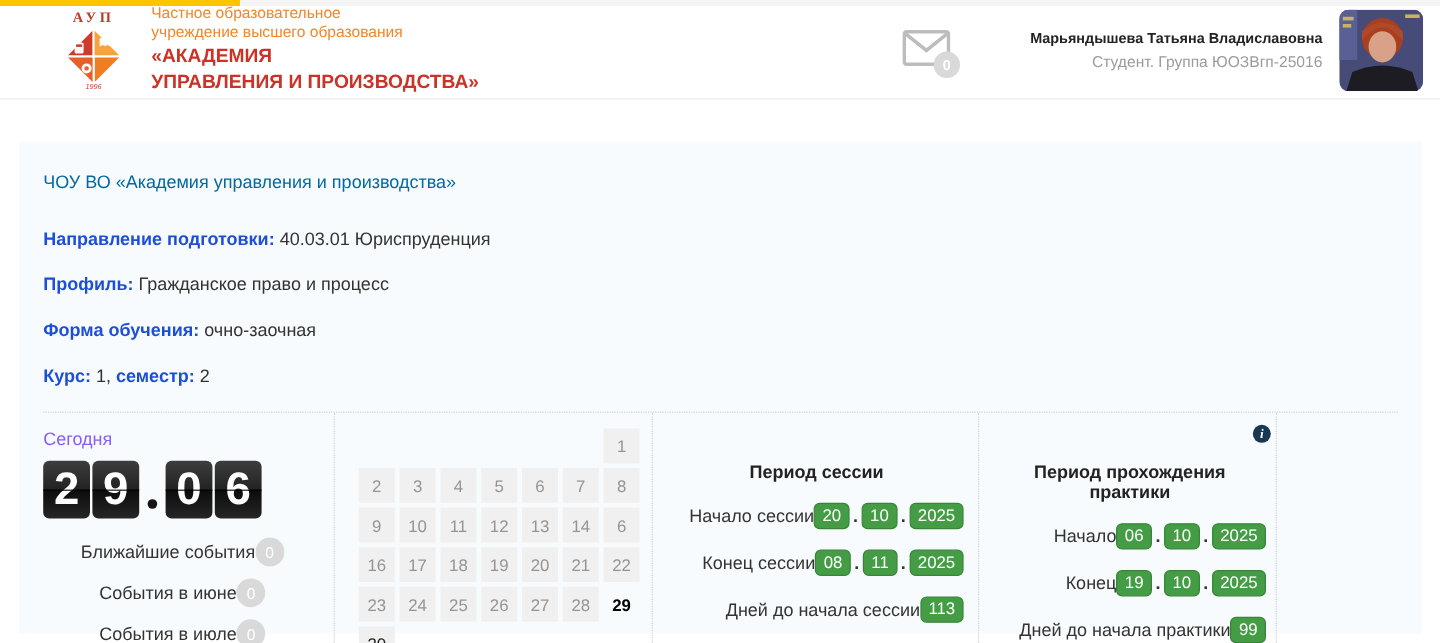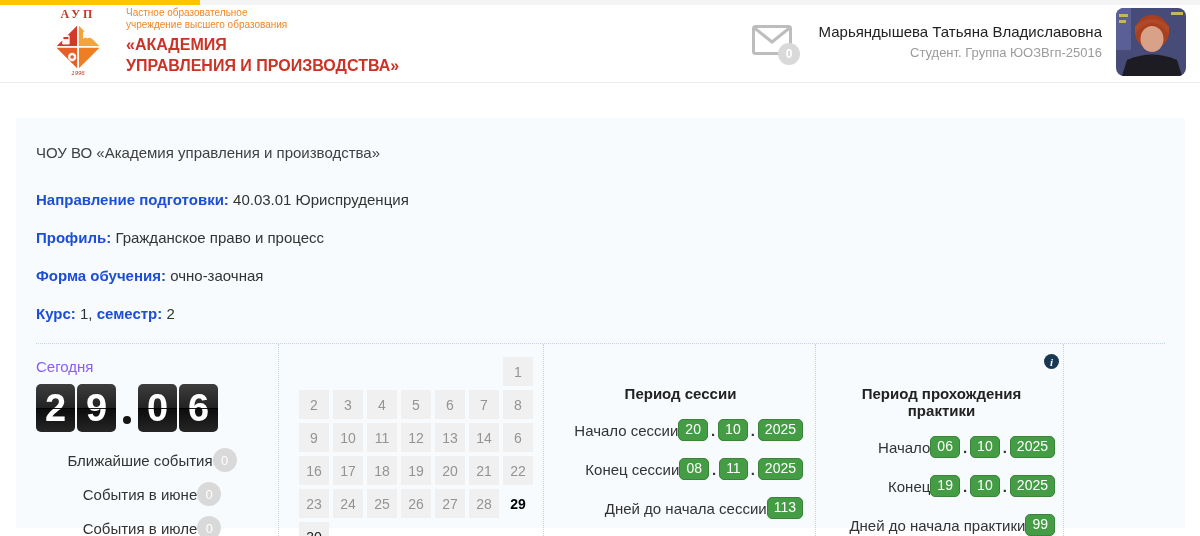--- a/index.html
+++ b/index.html
@@ -13,36 +13,36 @@
 
   
   .header { display:flex; align-items:center; height:78px; padding:0 14px 4px 38px;
             border-bottom:1px solid #ececec; background:#fff; }
   .logo { width:80px; text-align:center; margin-right:8px; cursor:pointer; }
   .logo-acronym { color:#c23b2a; font-weight:bold; font-size:12px; letter-spacing:3px;
                   font-family:"Liberation Serif", serif; }
   .logo-diamond { display:block; margin:0 auto; }
   .logo-year { color:#c23b2a; font-size:6px; font-style:italic; margin-top:-2px; }
   .inst { line-height:1.25; }
-  .inst-small { color:#f08728; font-size:10px; }
+  .inst-small { color:#f08728; font-size:13px; }
   .inst-big { color:#cc3327; font-weight:bold; font-size:16px; margin-top:3px; line-height:1.3; }
 
   .hdr-right { margin-left:auto; display:flex; align-items:center; }
   .mail { position:relative; margin-right:18px; width:40px; height:34px; cursor:pointer; }
   .mail-badge { position:absolute; right:-8px; bottom:-6px; width:22px; height:22px; border-radius:50%;
                 background:#d9d9d9; color:#fff; font-size:12px; font-weight:bold;
                 display:flex; align-items:center; justify-content:center; }
   .user-block { width:292px; text-align:right; margin-right:14px; }
-  .user-name { font-size:15px; font-weight:normal; color:#222; }
+  .user-name { font-size:12px; font-weight:bold; color:#222; }
   .user-role { font-size:13px; color:#9b9b9b; margin-top:5px; }
   .avatar { width:70px; height:68px; border-radius:8px; overflow:hidden; cursor:pointer; }
 
   
   .panel { margin:35px 15px 0 16px; height:410px; background:#f7fbfd; padding:26px 20px 0 20px; }
-  .uni { font-size:15px; color:#404040; margin-bottom:30px; }
+  .uni { font-size:15px; color:#0369a1; margin-bottom:30px; }
   .field { font-size:15px; color:#333; margin-bottom:21px; }
   .field b { color:#1d4ed8; }
 
   .widgets { display:flex; border-top:1px dotted #c9d4da; margin-top:14px; height:209px; }
   .col { height:100%; }
   .col + .col { border-left:1px dotted #c9d4da; }
   .col-today { width:242px; }
   .col-cal { width:265px; padding-left:20px; }
   .col-session { width:272px; padding:0 12px 0 14px; }
   .col-practice { width:248px; padding:0 8px 0 12px; position:relative; }

